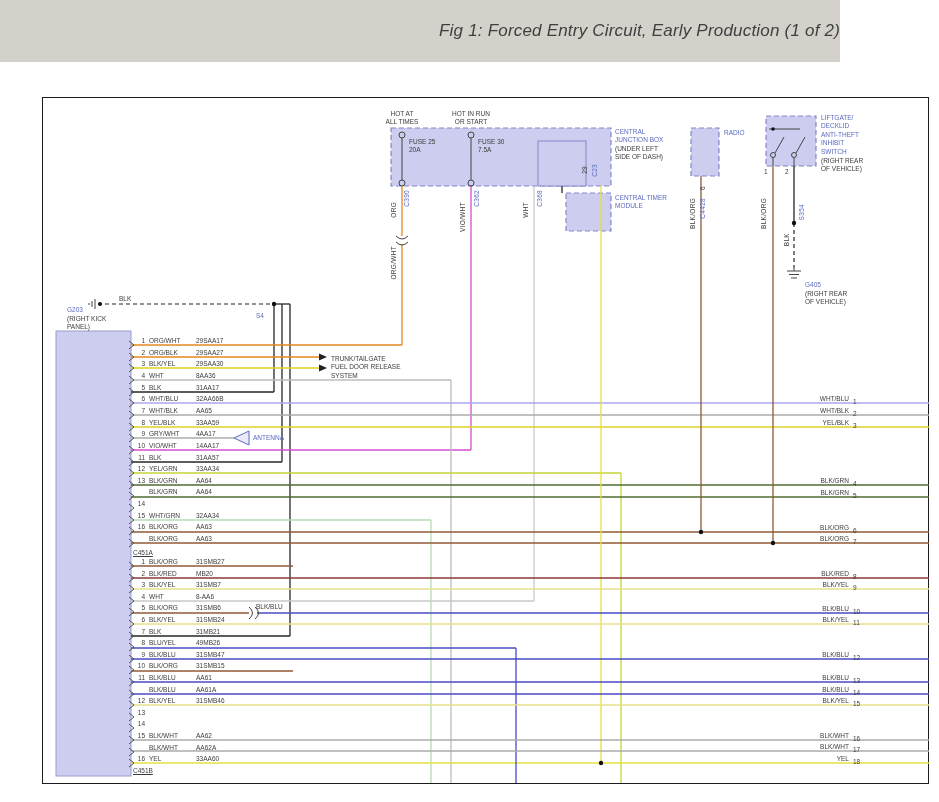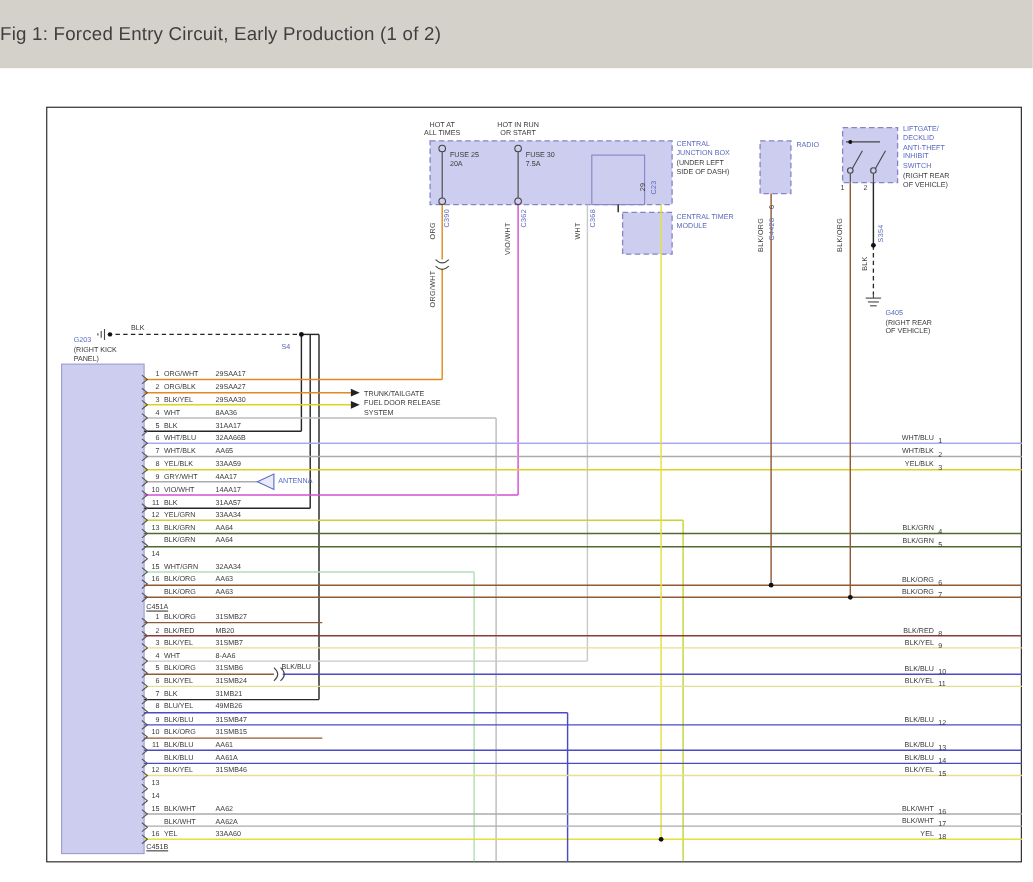--- a/index.html
+++ b/index.html
@@ -1,19 +1,19 @@
 <!DOCTYPE html>
 <html style="--label-blue: #5a6abf; --text-dark: #3c3c3c; --box-fill: #cdcdef; --box-border: #8585c8; --header-bg: #d4d1ca; --w-org: #e2891f; --w-vio: #d44fd0; --w-wht: #c9c9c9; --w-yel: #ddd224; --w-yel2: #e6e03a; --w-paleyel: #e4e08e; --w-grn: #4f6b2f; --w-ltgrn: #b5deb5; --w-yelgrn: #c6d437; --w-brown: #8f5b35; --w-maroon: #8b3a3a; --w-blue: #4a4ac6; --w-ltblue: #a9a9ef; --w-gray: #bdbdbd; --w-gray2: #ababab; --w-blk: #262626;"><head>
 <meta charset="utf-8">
 <style>
   html,body{margin:0;padding:0;background:#fff;}
   .page{position:relative;width:939px;height:802px;background:#ffffff;overflow:hidden;
         font-family:"Liberation Sans", sans-serif;}
-  .header{position:absolute;left:0;top:0;width:939px;height:62px;background:var(--header-bg,#d4d1ca);
-          display:flex;align-items:center;justify-content:flex-start;}
+  .header{position:absolute;left:0;top:0;width:840px;height:62px;background:var(--header-bg,#d4d1ca);
+          display:flex;align-items:center;justify-content:flex-end;font-style:italic;}
   .header .title{font-size:17px;color:#3f3f3f;letter-spacing:0.2px;}
   .canvas{position:absolute;left:42px;top:97px;width:885px;height:685px;border:1.5px solid #1c1c1c;background:#fff;}
   .canvas svg{position:absolute;left:0;top:0;}
   #labels{position:absolute;left:0;top:0;width:888px;height:688px;pointer-events:none;}
   .lbl{position:absolute;font-size:6.5px;line-height:1.3;color:var(--text-dark,#3c3c3c);white-space:pre-line;}
   .blue{color:var(--label-blue,#5a6abf);}
   .ctr{text-align:center;width:42px;}
   .pin{width:12px;text-align:right;}
   .rr{width:50px;text-align:right;}
   .und{text-decoration:underline;}

